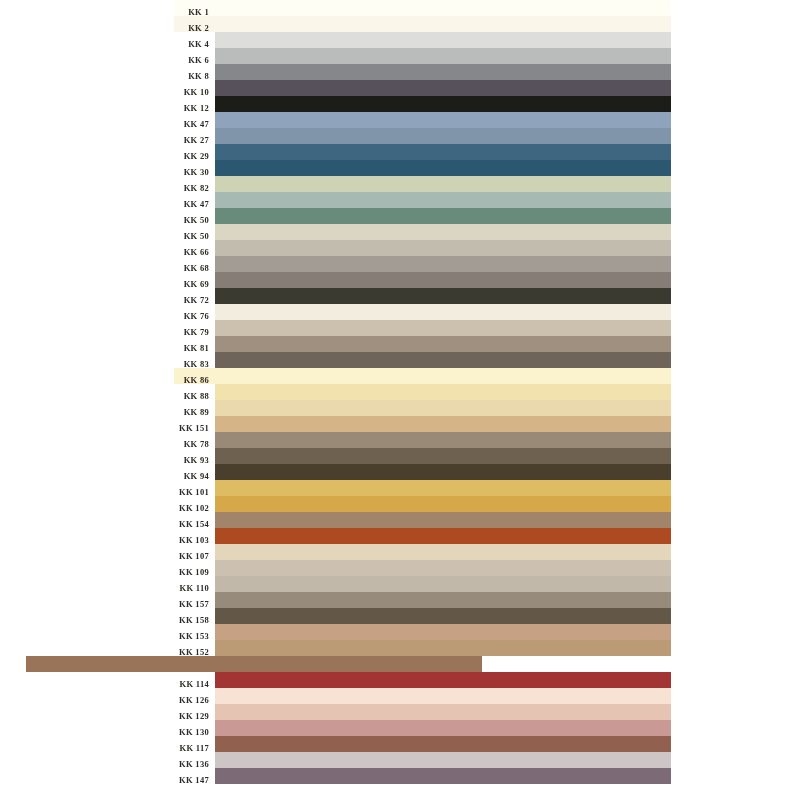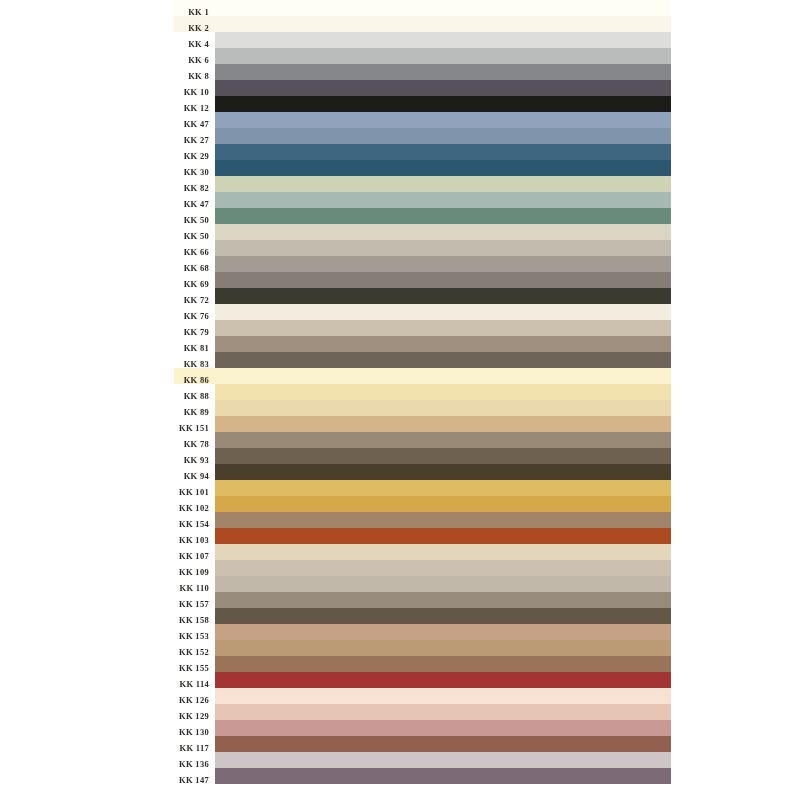--- a/index.html
+++ b/index.html
@@ -304,23 +304,20 @@
         </div>
         <div class="swatch-color" style="background-color: rgb(198, 161, 131);"></div>
       </div>
       <div class="swatch-row">
         <div class="swatch-label-cell">
           <span class="swatch-label">KK 152</span>
         </div>
         <div class="swatch-color" style="background-color: rgb(186, 155, 118);"></div>
       </div>
       <div class="swatch-row">
-        <div class="swatch-label-cell">
-          <span class="swatch-label">KK 155</span>
-        </div>
         <div class="swatch-color" style="background-color: rgb(154, 116, 88);"></div>
       </div>
       <div class="swatch-row">
         <div class="swatch-label-cell">
           <span class="swatch-label">KK 114</span>
         </div>
         <div class="swatch-color" style="background-color: rgb(163, 52, 52);"></div>
       </div>
       <div class="swatch-row">
         <div class="swatch-label-cell">

